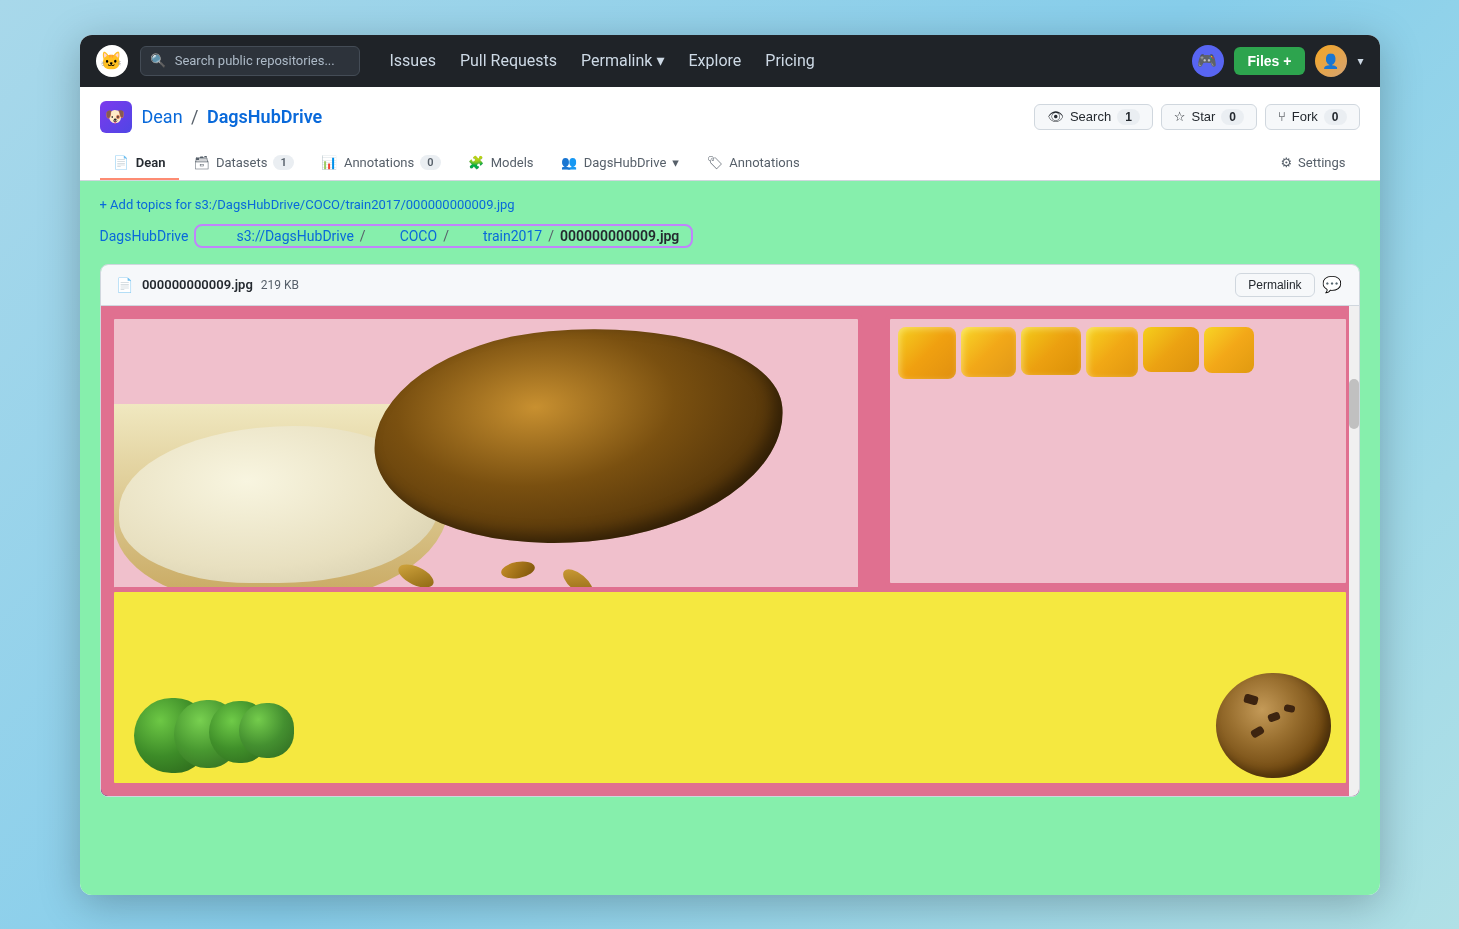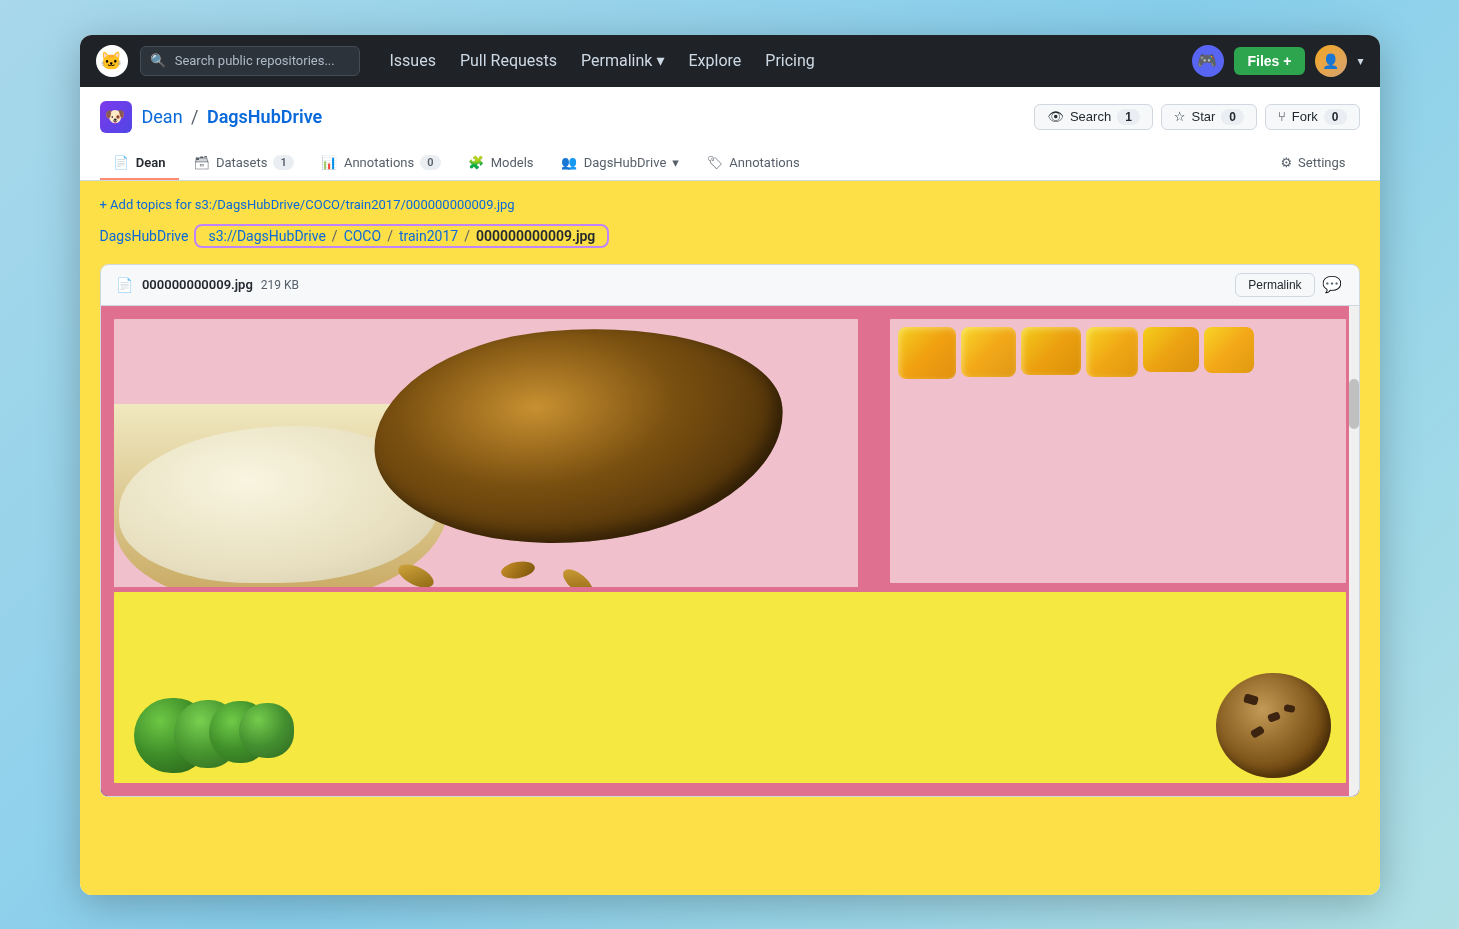--- a/index.html
+++ b/index.html
@@ -207,21 +207,21 @@
       border-radius: 20px;
       padding: 1px 7px;
       font-size: 11px;
       font-weight: 600;
     }
     .tab-settings {
       margin-left: auto;
     }
     
     .content {
-      background: #fde047;
+      background: #86efac;
       flex: 1;
       padding: 16px 20px;
     }
     .add-topics {
       color: #0969da;
       font-size: 13px;
       margin-bottom: 12px;
       cursor: pointer;
     }
     .breadcrumb-row {
@@ -241,20 +241,21 @@
       border-radius: 8px;
       padding: 2px 12px;
       display: flex;
       align-items: center;
       gap: 6px;
       color: #57606a;
     }
     .breadcrumb-highlight .bc-link {
       color: #0969da;
       cursor: pointer;
+      margin-left: 28px;
     }
     .breadcrumb-highlight .bc-last {
       color: #24292f;
       font-weight: 600;
     }
     
     .file-viewer {
       border: 1px solid #d0d7de;
       border-radius: 8px;
       overflow: hidden;

